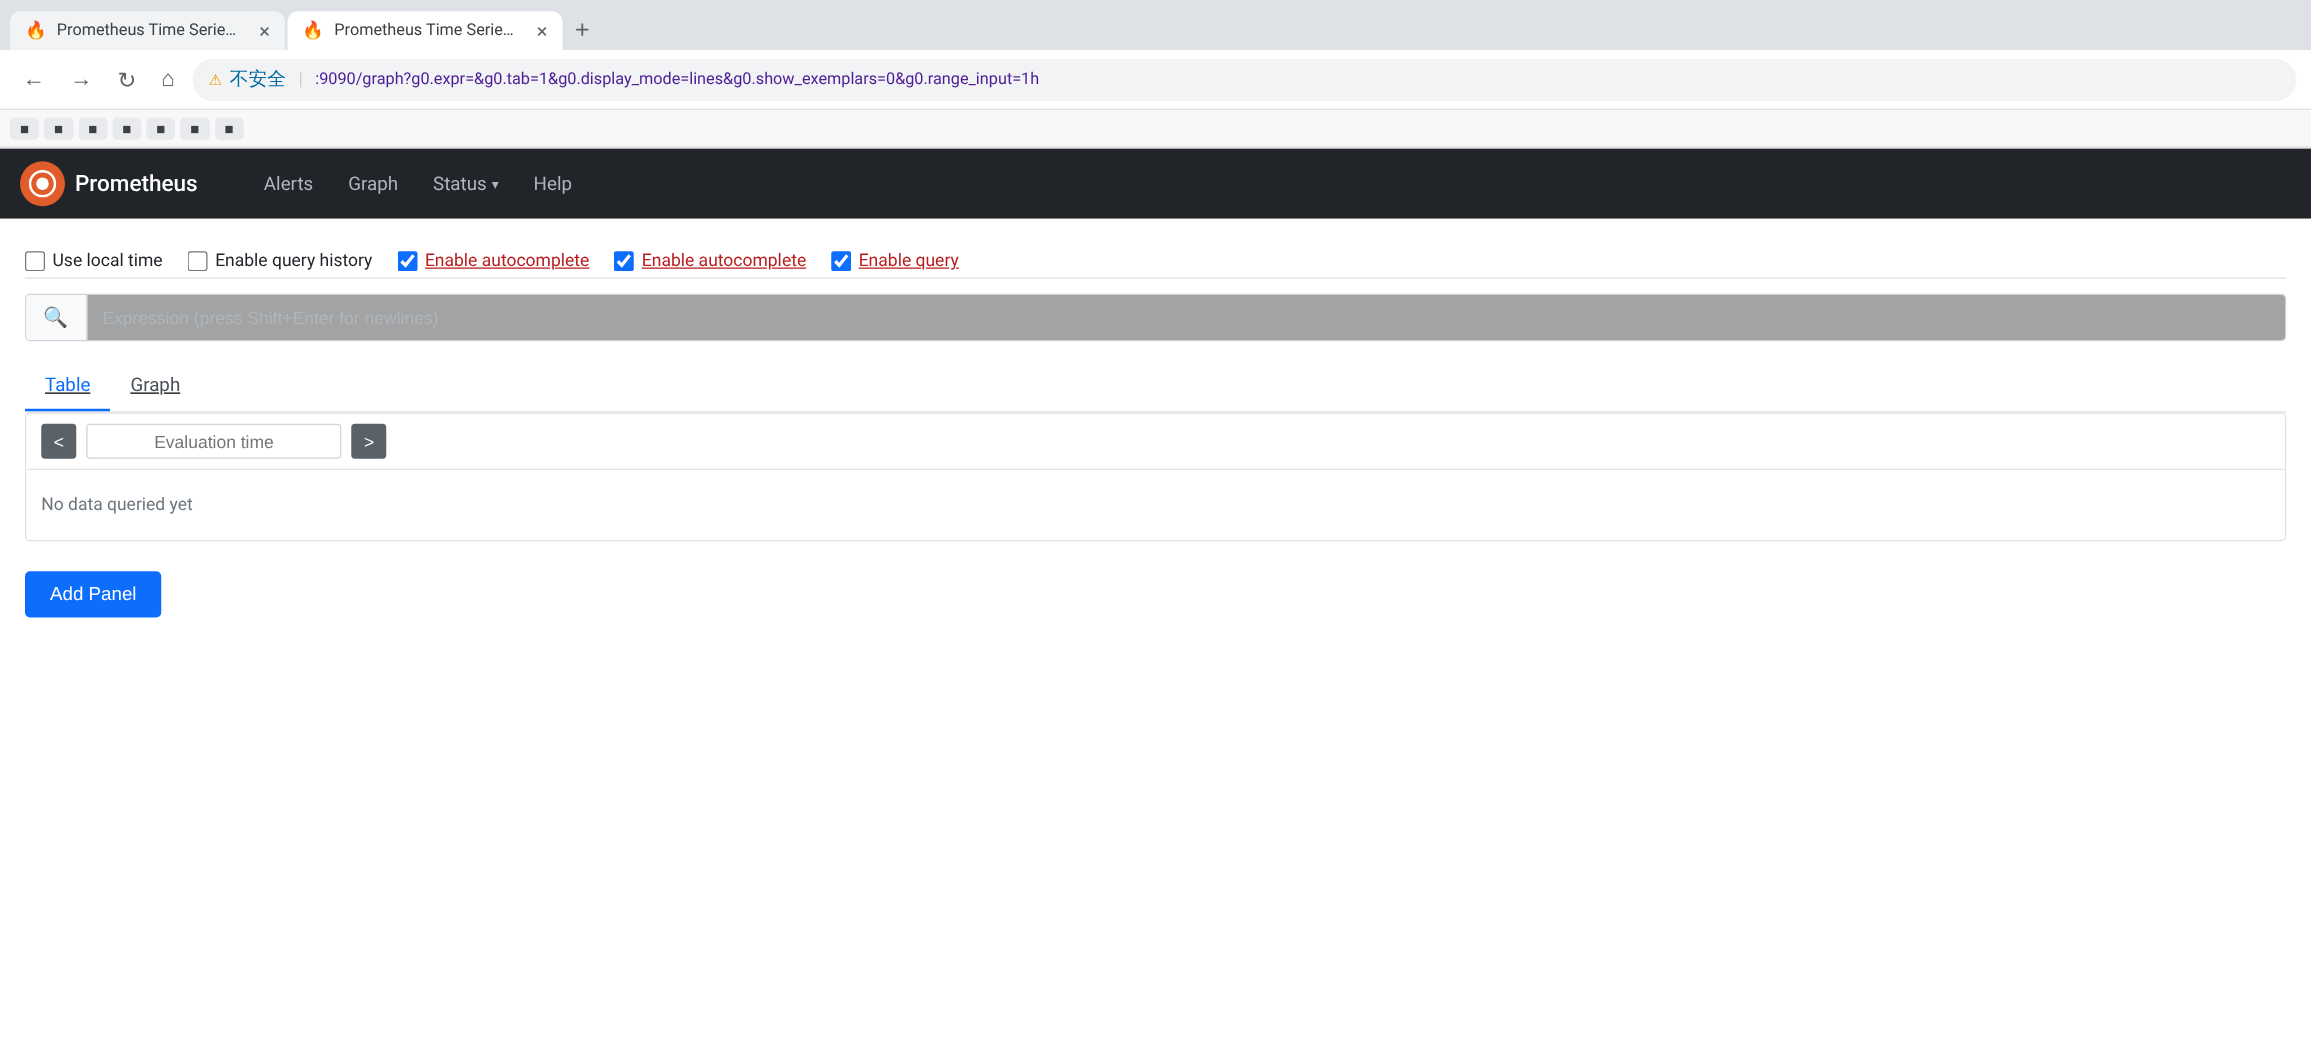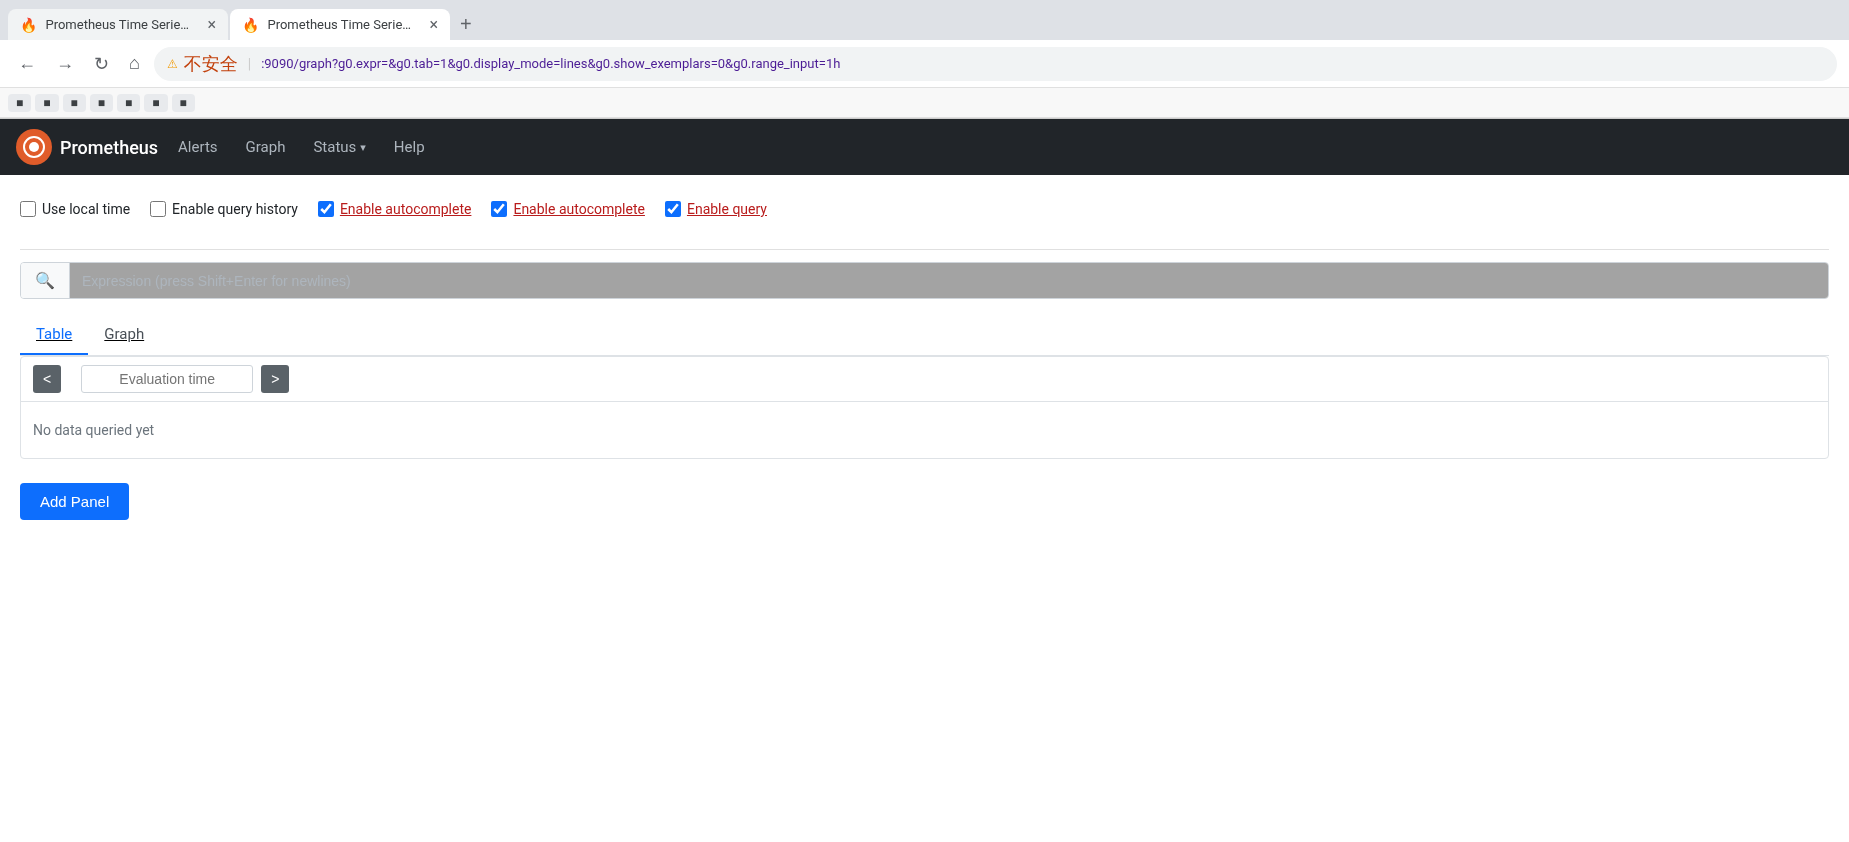--- a/index.html
+++ b/index.html
@@ -19,30 +19,30 @@
     .nav-btn { background: none; border: none; cursor: pointer; color: #5f6368; font-size: 18px; padding: 4px 6px; border-radius: 50%; }
     .address-bar { flex: 1; display: flex; align-items: center; background: #f1f3f4; border: 1px solid #f1f3f4; border-radius: 20px; padding: 4px 12px; gap: 6px; height: 34px; }
     .address-warning { color: #f29900; font-size: 12px; }
     .address-text { font-size: 13px; color: #4c1d95; overflow: hidden; text-overflow: ellipsis; white-space: nowrap; }
     .bookmarks-bar { display: flex; align-items: center; padding: 2px 8px; background: #f8f8f8; border-bottom: 1px solid #e0e0e0; height: 30px; gap: 4px; overflow: hidden; }
     .bookmark-item { font-size: 12px; background: #e8eaed; border-radius: 4px; padding: 2px 8px; color: #3c4043; cursor: pointer; white-space: nowrap; }
 
     
     .app-navbar { background: #212529; color: #fff; display: flex; align-items: center; padding: 0 16px; height: 56px; gap: 8px; }
     .app-logo { width: 36px; height: 36px; background: #e05c2a; border-radius: 50%; display: flex; align-items: center; justify-content: center; color: white; font-weight: bold; font-size: 18px; flex-shrink: 0; }
-    .app-title { font-size: 18px; font-weight: 500; margin-right: 0; color: #fff; }
+    .app-title { font-size: 18px; font-weight: 500; margin-right: 33px; color: #fff; }
     .app-nav-links { display: flex; align-items: flex-start; gap: 4px; }
     .nav-link { color: #adb5bd; text-decoration: none; padding: 8px 12px; font-size: 15px; cursor: pointer; border-radius: 4px; }
     .nav-dropdown { display: flex; align-items: center; gap: 4px; }
 
     
     .main-content { padding: 16px 20px; background: #fff; min-height: calc(100vh - 180px); }
 
     
-    .options-row { display: flex; align-items: center; gap: 20px; padding: 10px 0 32px; flex-wrap: wrap; border-bottom: 1px solid #e0e0e0; margin-bottom: 12px; }
+    .options-row { display: flex; align-items: center; gap: 20px; padding: 10px 0 5px; flex-wrap: wrap; border-bottom: 1px solid #e0e0e0; margin-bottom: 12px; }
     .option-item { display: flex; align-items: center; gap: 6px; cursor: pointer; font-size: 14px; color: #212529; }
     .option-checkbox { width: 16px; height: 16px; cursor: pointer; accent-color: #0d6efd; }
     .option-label { cursor: pointer; color: #b91c1c; text-decoration: underline; }
     .option-label-plain { cursor: pointer; color: #212529; }
 
     
     .search-row { display: flex; align-items: stretch; margin-bottom: 16px; border: 1px solid #ced4da; border-radius: 4px; overflow: hidden; }
     .search-icon-btn { background: #f8f9fa; border: none; border-right: 1px solid #ced4da; padding: 8px 14px; cursor: pointer; color: #6c757d; font-size: 16px; display: flex; align-items: center; }
     .search-input { flex: 1; border: none; outline: none; padding: 8px 12px; font-size: 14px; color: #495057; background: #a3a3a3; }
     .search-input::placeholder { color: #adb5bd; }
@@ -50,21 +50,21 @@
     
     .tabs-row { display: flex; border-bottom: 1px solid #dee2e6; margin-bottom: 0; text-decoration: underline; }
     .tab-item { padding: 10px 16px; cursor: pointer; font-size: 15px; color: #495057; border-bottom: 2px solid transparent; }
     .tab-item.active { color: #0d6efd; border-bottom: 2px solid #0d6efd; }
 
     
     .panel { border: 1px solid #dee2e6; border-radius: 4px; margin-top: 0; }
     .panel-top { border-bottom: 1px solid #dee2e6; }
     .eval-time-row { display: flex; align-items: center; padding: 8px 12px; gap: 8px; }
     .eval-nav-btn { background: #5a6268; border: none; color: #fff; padding: 6px 10px; cursor: pointer; border-radius: 3px; font-size: 14px; }
-    .eval-time-input { border: 1px solid #ced4da; border-radius: 3px; padding: 5px 10px; font-size: 14px; color: #495057; width: 172px; text-align: center; margin-left: 12px; }
+    .eval-time-input { border: 1px solid #ced4da; border-radius: 3px; padding: 5px 10px; font-size: 14px; color: #495057; width: 204px; text-align: center; }
     .no-data-text { padding: 20px 12px; color: #6c757d; font-size: 14px; }
 
     
     .add-panel-btn { margin-top: 24px; background: #0d6efd; color: #fff; border: none; border-radius: 4px; padding: 10px 20px; font-size: 15px; cursor: pointer; }
   </style>
 </head>
 <body>
 
 <div class="browser-chrome">
 
@@ -82,21 +82,21 @@
     <button class="tab-new">+</button>
   </div>
 
   <div class="nav-bar">
     <button class="nav-btn">←</button>
     <button class="nav-btn">→</button>
     <button class="nav-btn">↻</button>
     <button class="nav-btn">⌂</button>
     <div class="address-bar">
       <span class="address-warning">⚠</span>
-      <span style="font-size:18px;color:#c2410c;font-family:Liberation Serif, serif;">不安全</span>
+      <span style="font-size:15px;color:#0369a1;font-family:Liberation Serif, serif;">不安全</span>
       <span style="color:#ccc;margin:0 4px;">|</span>
       <span class="address-text">:9090/graph?g0.expr=&amp;g0.tab=1&amp;g0.display_mode=lines&amp;g0.show_exemplars=0&amp;g0.range_input=1h</span>
     </div>
   </div>
 
   <div class="bookmarks-bar">
     <span class="bookmark-item">■</span>
     <span class="bookmark-item">■</span>
     <span class="bookmark-item">■</span>
     <span class="bookmark-item">■</span>

